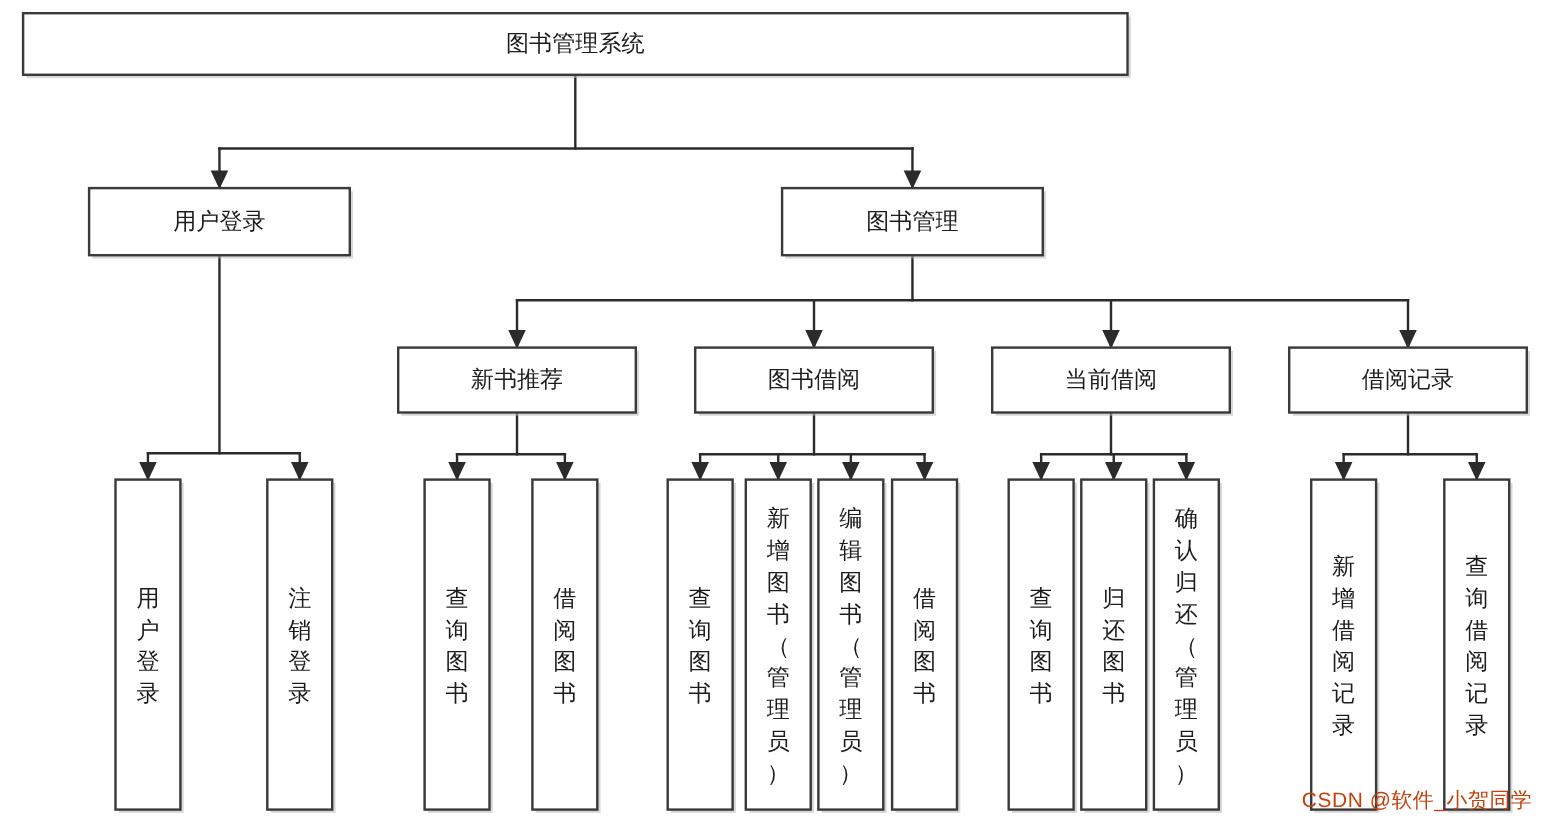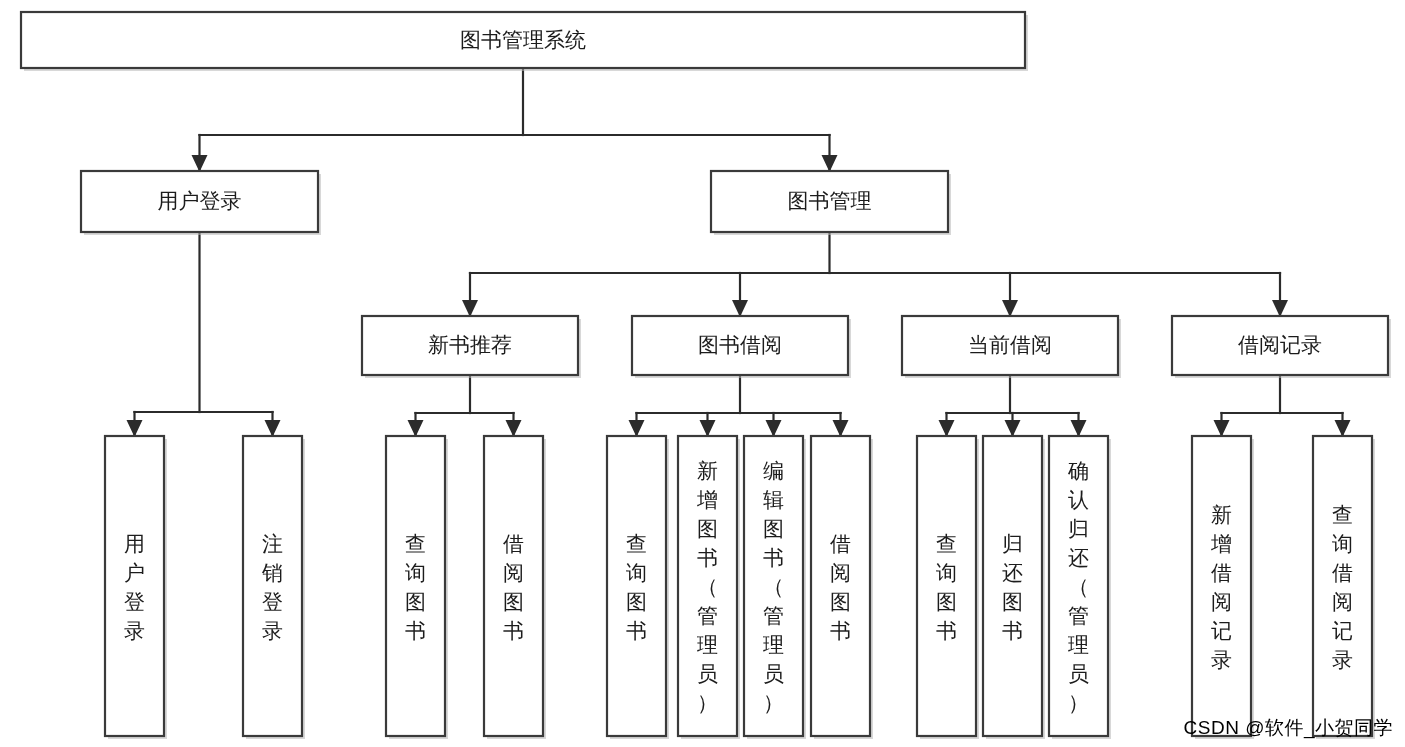--- a/index.html
+++ b/index.html
@@ -54,21 +54,21 @@
     font-size: 21px;
     fill: #1c1c1c;
     text-anchor: middle;
   }
   .watermark {
     position: absolute;
     right: 12px;
     bottom: 6px;
     font-family: "Liberation Sans", "DejaVu Sans", sans-serif;
     font-size: 19px;
-    color: #000000;
+    color: #c2410c;
     letter-spacing: 0.5px;
     white-space: nowrap;
     user-select: none;
   }
 </style>
 </head>
 <body>
 
 <div id="stage">
   <svg id="diagram-svg" viewBox="0 0 1405 747">

